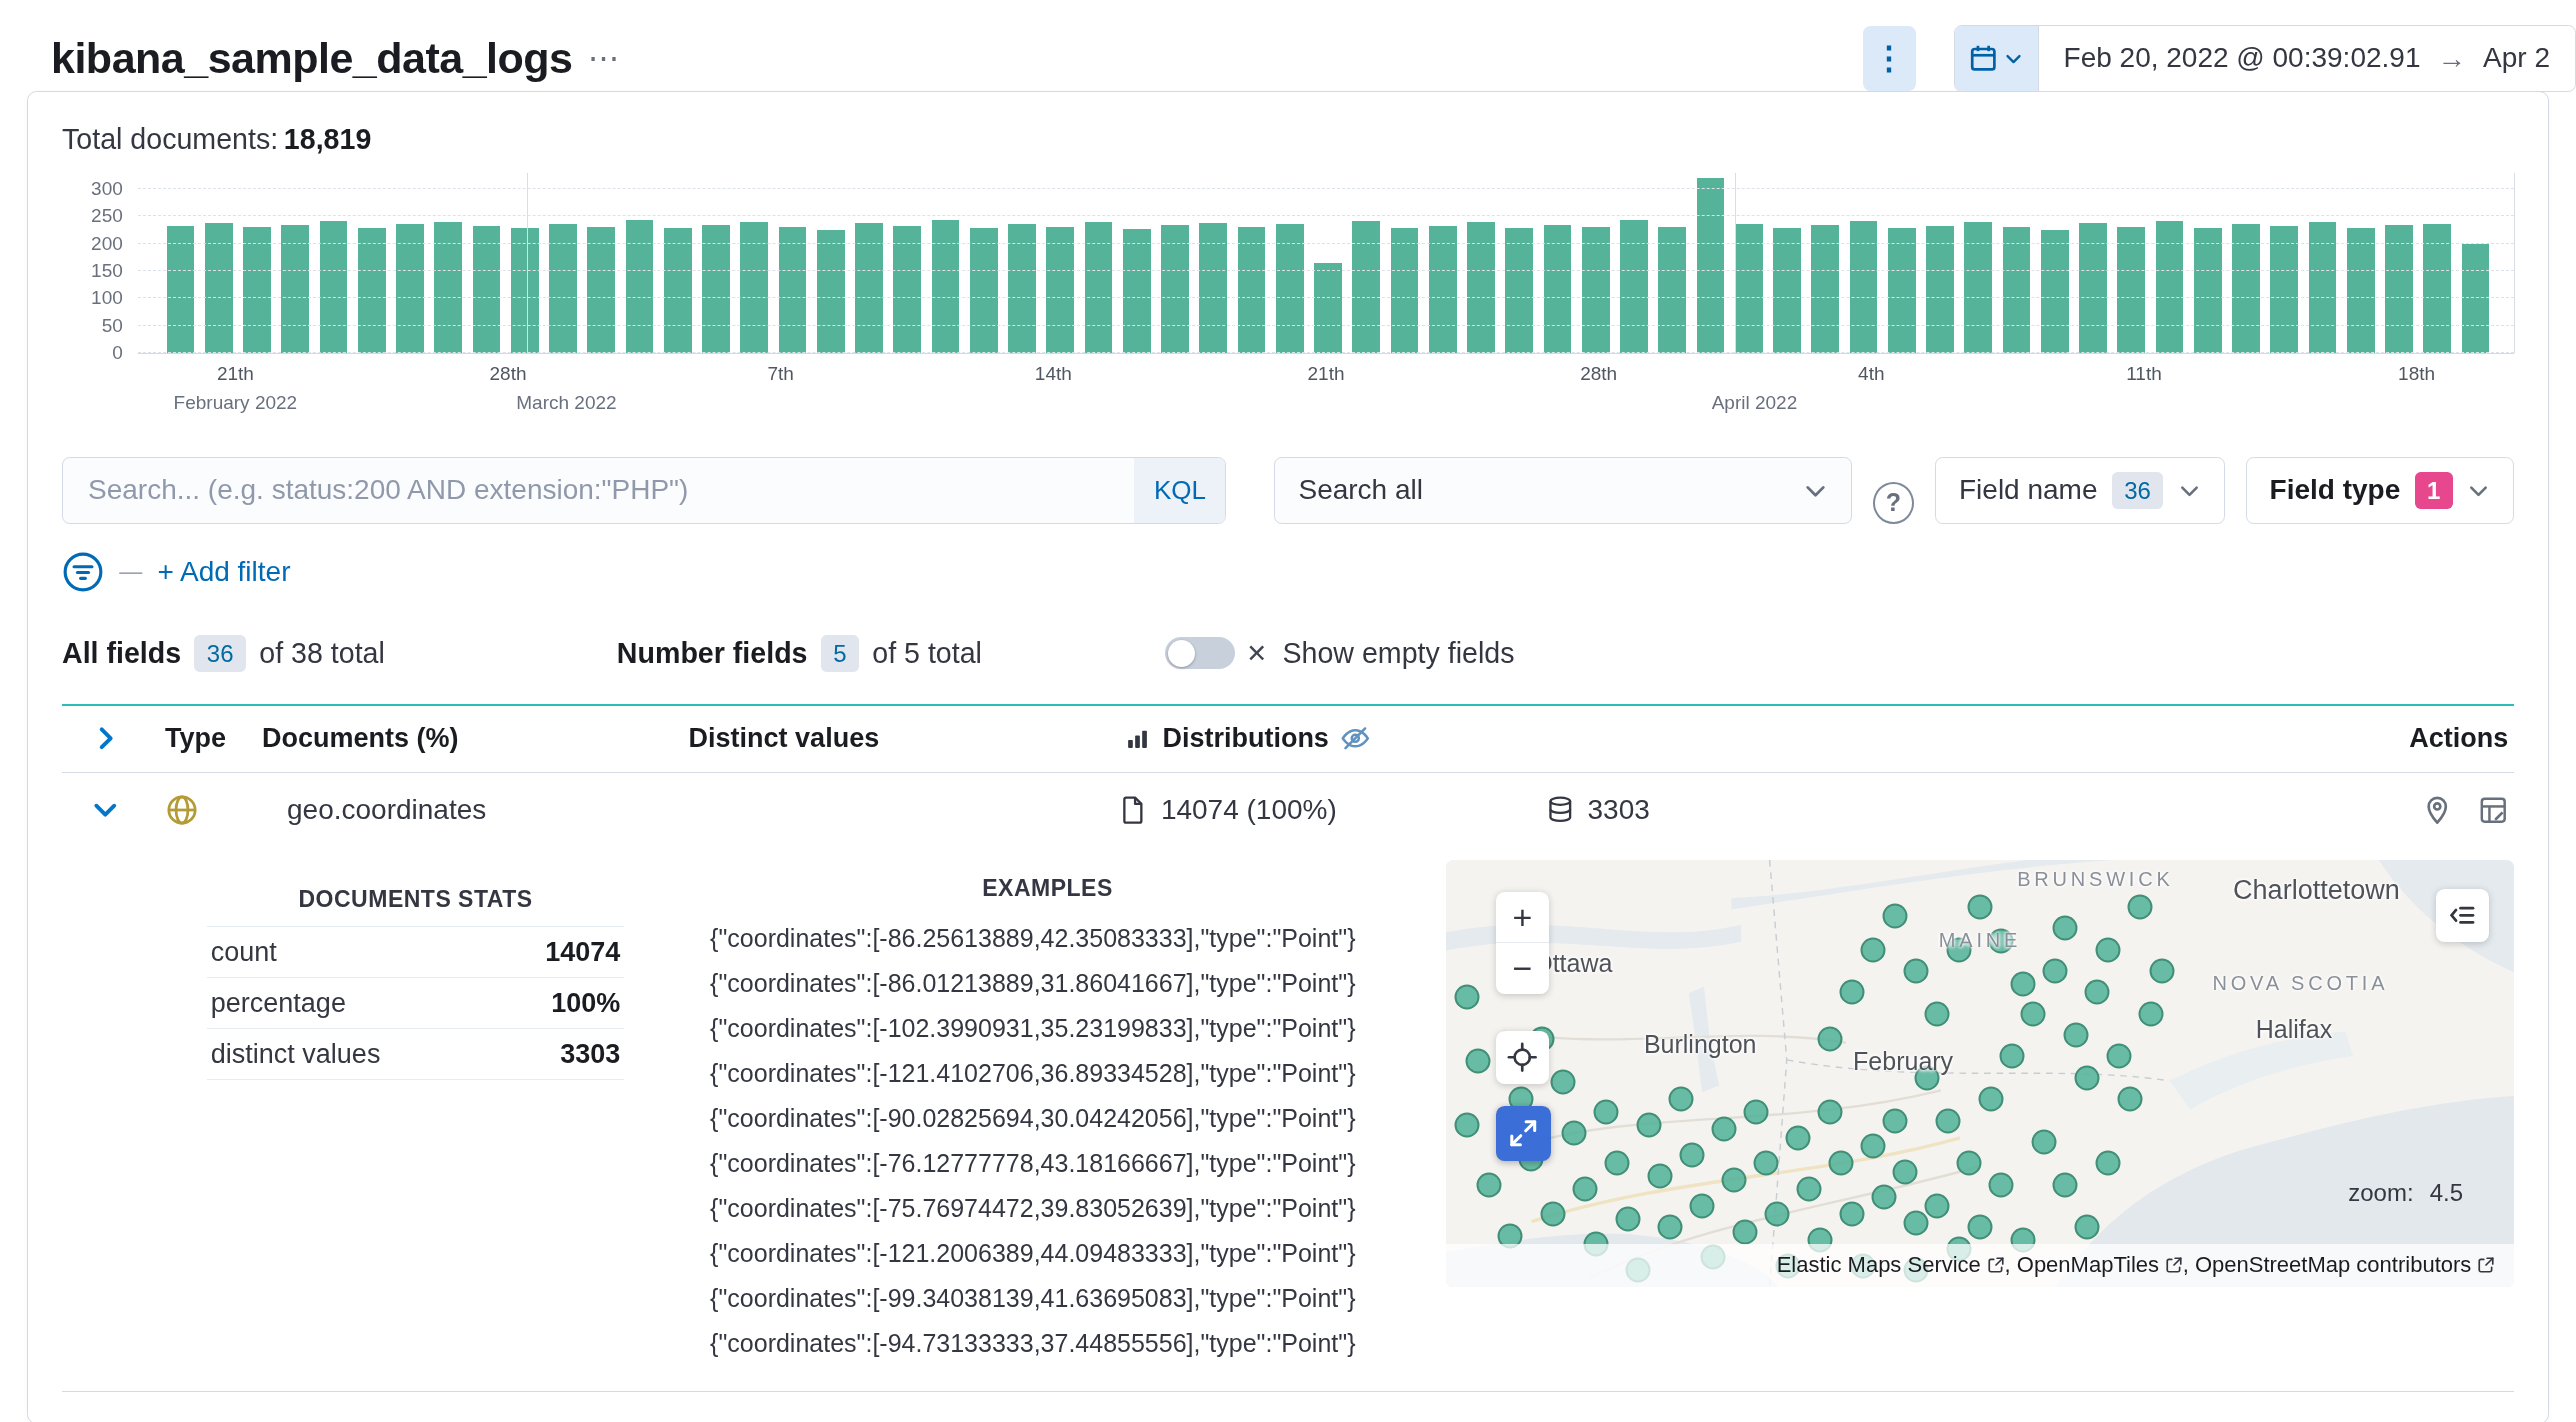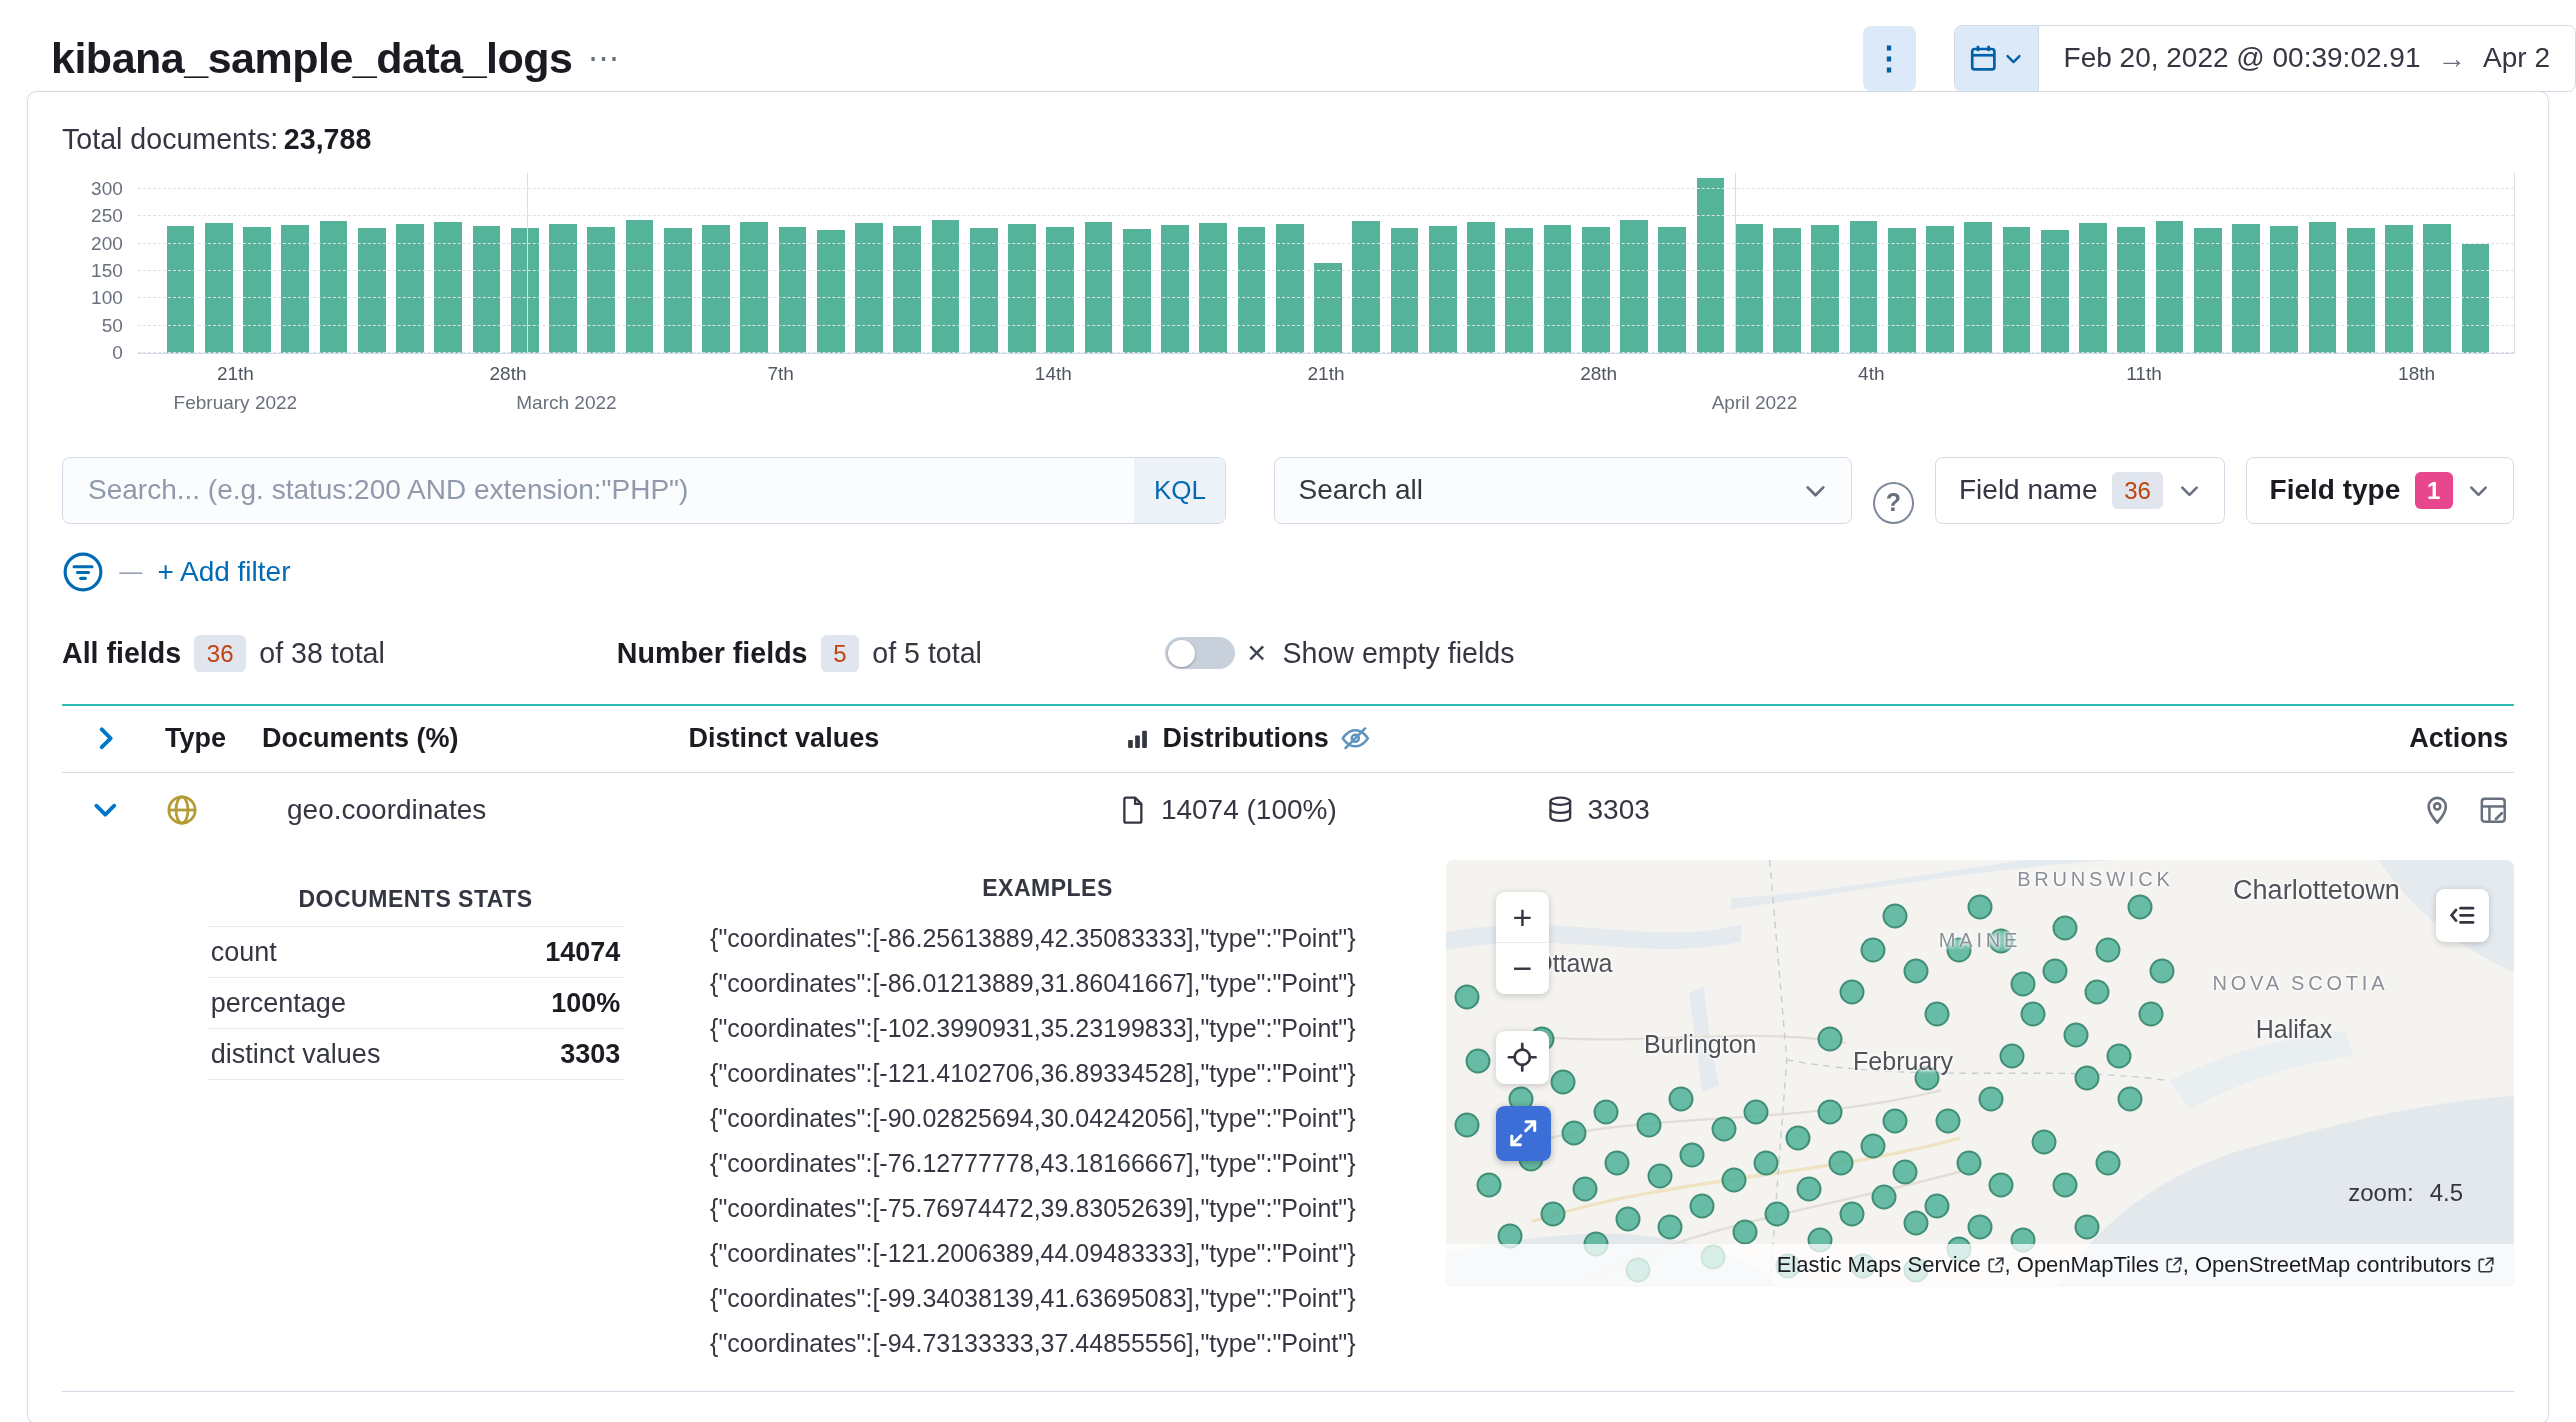--- a/index.html
+++ b/index.html
@@ -59,21 +59,21 @@
          font-size:26px; cursor:pointer; }
   .select-all { margin-left:48px; width:588px; height:67px; border:1px solid #D3DAE6; border-radius:7.6px;
                 background:#FBFCFE; display:flex; align-items:center; justify-content:space-between;
                 padding:0 23px; cursor:pointer; }
   .help { margin-left:21px; width:42px; height:42px; border:2.4px solid #7E8A9B; color:#69707D; border-radius:50%;
           display:flex; align-items:center; justify-content:center; font-size:25px; font-weight:700; cursor:pointer; }
   .filter-btn { margin-left:21px; height:67px; border:1px solid #D3DAE6; border-radius:7.6px; background:#fff;
                 display:flex; align-items:center; gap:14.3px; padding:0 23px; cursor:pointer; white-space:nowrap; }
   .fb-bold { font-weight:700; color:#1A1C21; }
   .badge { border-radius:5.7px; padding:2.9px 12.4px; font-size:24px; line-height:1.3; }
-  .badge.gray { background:#E0E5EE; color:#c2410c; font-weight:500; }
+  .badge.gray { background:#E0E5EE; color:#0369a1; font-weight:500; }
   .badge.accent { background:#E7478C; color:#fff; font-weight:700; }
 
   
   .filter-row { display:flex; align-items:center; gap:15.2px; margin-top:27px; }
   .filter-dash { color:#98A2B3; font-size:23px; }
   .add-filter { color:#006BB4; font-weight:500; text-decoration:none; cursor:pointer; }
 
   
   .fields-row { display:flex; align-items:center; margin-top:42px; font-size:28.6px; }
   .fr-bold { font-weight:700; color:#1A1C21; }
@@ -162,21 +162,21 @@
         <span class="date-arrow">→</span>
         <span>Apr 2</span>
       </div>
     </div>
   </div>
 </header>
 
 <main class="panel">
 
   <div class="total-docs">
-    <span>Total documents:</span><b>23,788</b>
+    <span>Total documents:</span><b>18,819</b>
   </div>
 
   <div class="chart">
     <div class="y-axis">
         <div class="ytick" style="bottom: calc(0% - 10.5px);">0</div>
         <div class="ytick" style="bottom: calc(15.1515% - 10.5px);">50</div>
         <div class="ytick" style="bottom: calc(30.303% - 10.5px);">100</div>
         <div class="ytick" style="bottom: calc(45.4545% - 10.5px);">150</div>
         <div class="ytick" style="bottom: calc(60.6061% - 10.5px);">200</div>
         <div class="ytick" style="bottom: calc(75.7576% - 10.5px);">250</div>

